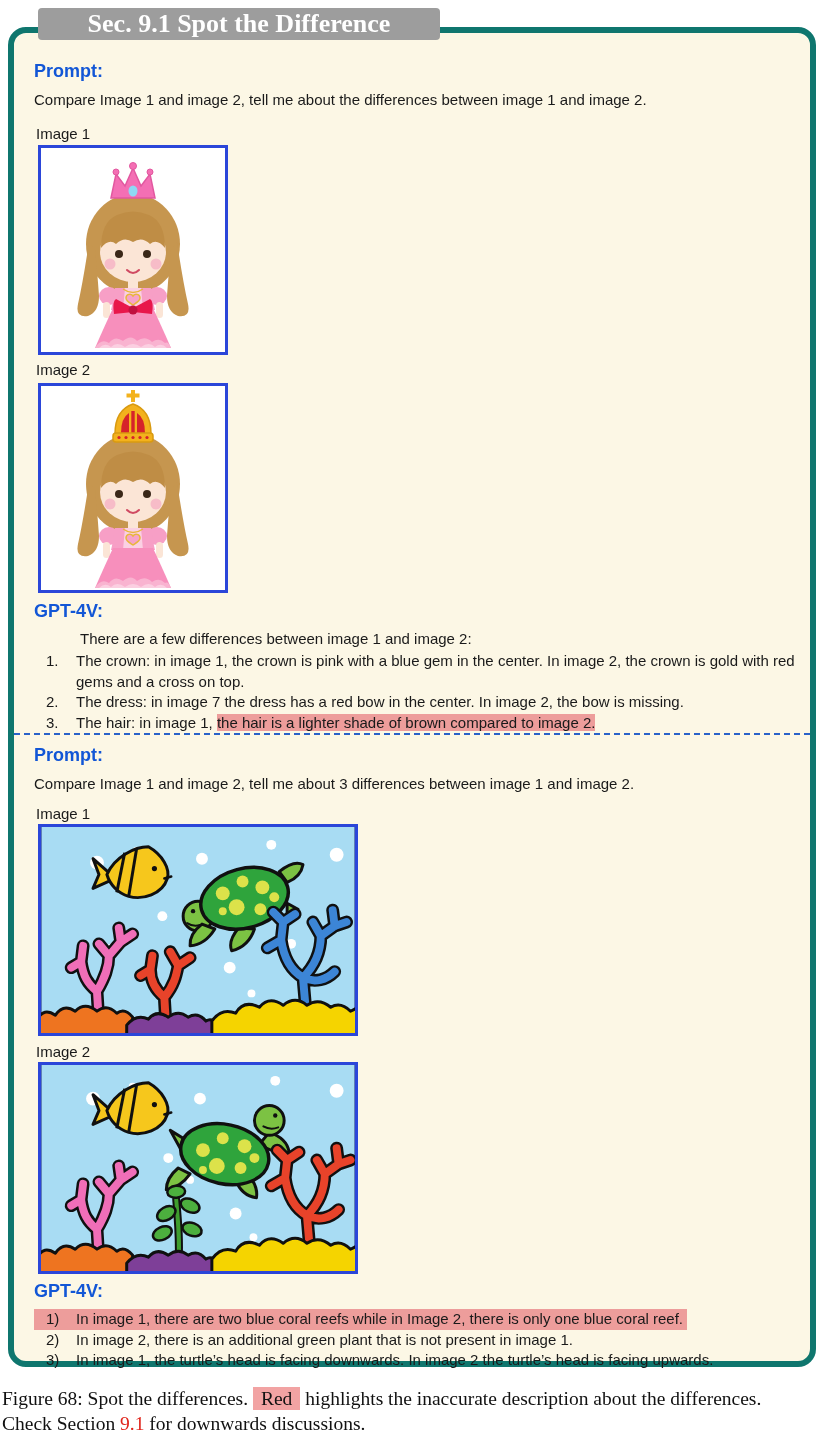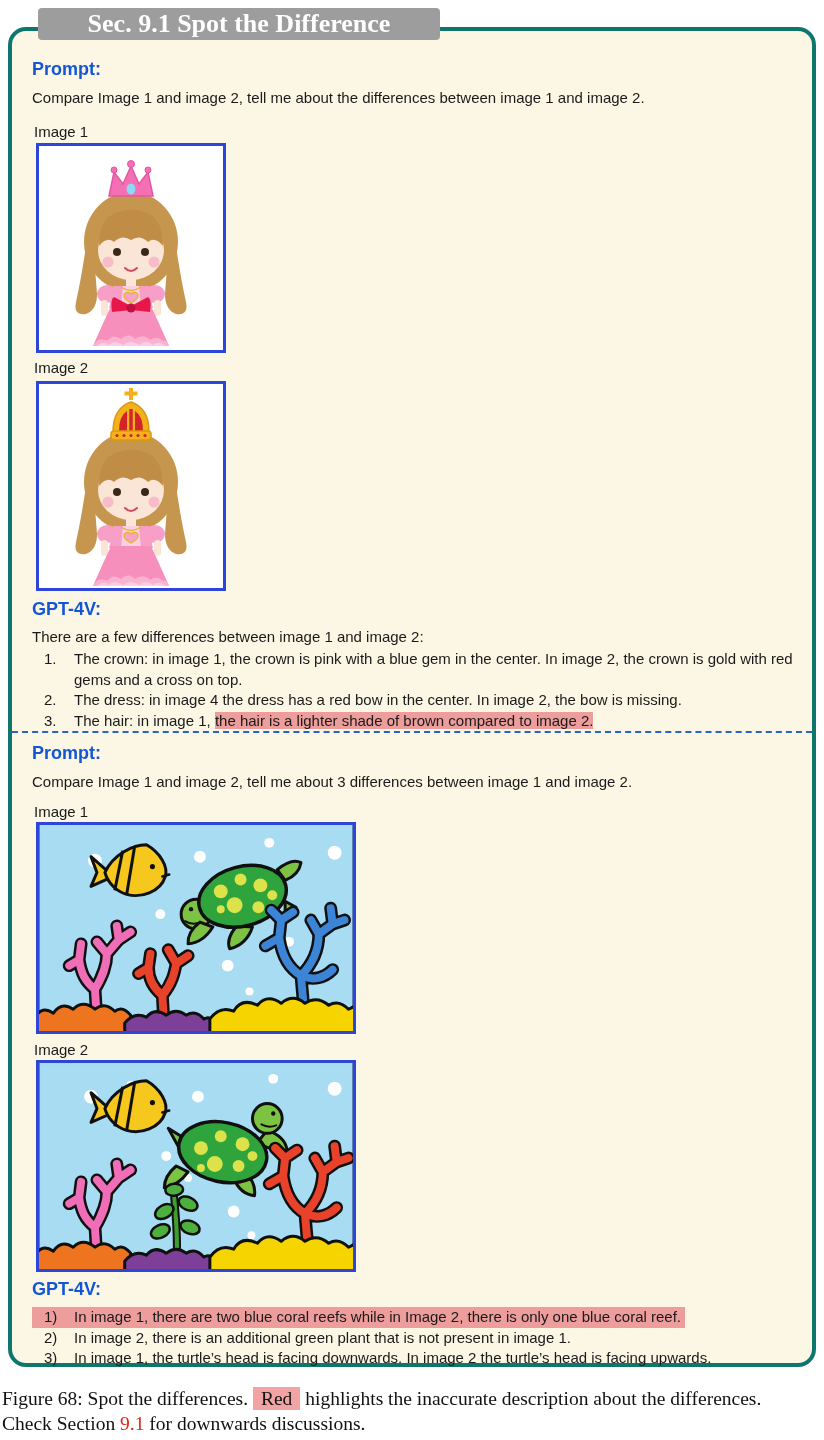--- a/index.html
+++ b/index.html
@@ -10,21 +10,21 @@
   
   .title-bar{
     position:absolute;left:38px;top:8px;width:402px;height:32px;
     background:#9d9d9d;border-radius:4px;z-index:3;
     display:flex;align-items:center;justify-content:center;
     font-family:"Liberation Serif",serif;font-weight:bold;font-size:26px;color:#ffffff;
   }
   
   .panel{
     position:absolute;left:8px;top:27px;width:808px;height:1340px;box-sizing:border-box;
-    background:#fcf7e5;border:4px solid #0f766e;border-radius:18px;z-index:1;
+    background:#fcf7e5;border:6px solid #0f766e;border-radius:18px;z-index:1;
   }
   .abs{position:absolute;}
   .plabel{font-size:18px;font-weight:bold;color:#1256d6;}
   .body-text{font-size:15px;line-height:20px;color:#1a1a1a;}
   .img-label{font-size:15px;color:#1a1a1a;}
   
   .pframe{
     box-sizing:border-box;width:190px;height:210px;background:#ffffff;
     border:3px solid #2b46d9;display:flex;align-items:center;justify-content:center;
   }
@@ -148,28 +148,28 @@
       <path d="M70,141 Q80,148 90,141" stroke="#e8b63c" stroke-width="1.5" fill="none"></path>
       <path d="M80,148 C78,145 73,146 73,150 C73,153 77,155 80,157 C83,155 87,153 87,150 C87,146 82,145 80,148 Z" fill="#f7a3c8" stroke="#e8b63c" stroke-width="1.5"></path>
       <path d="M60,160 Q48,186 42,200 L118,200 Q112,186 100,160 Z" fill="#f78fbc"></path>
       <path d="M42,200 Q48,190 56,195 Q62,187 70,193 Q78,186 84,193 Q92,187 99,194 Q106,189 112,195 Q115,193 118,200 Z" fill="#f9b3d0"></path>
       <path d="M46,200 Q52,194 58,199 Q64,193 72,199 Q80,193 88,199 Q96,193 102,199 Q108,194 114,200 Z" fill="#fbcfe1"></path>
     </svg>
   </div>
 
   <div class="abs plabel" style="left:20px;top:568px;">GPT-4V:</div>
   <div class="abs" style="left:20px;top:596px;width:778px;">
-    <div class="body-text" style="margin-bottom:2px;">There are a few differences between image 1 and image 2:</div>
+    <div class="body-text" style="margin-bottom:2px;margin-left:46px;">There are a few differences between image 1 and image 2:</div>
     <div class="orow">
       <span class="onum">1.</span>
       <span class="otext"><span>The crown: in image 1, the crown is pink with a blue gem in the center. In image 2, the crown is gold with red gems and a cross on top.</span></span>
     </div>
     <div class="orow">
       <span class="onum">2.</span>
-      <span class="otext"><span>The dress: in image 4 the dress has a red bow in the center. In image 2, the bow is missing.</span></span>
+      <span class="otext"><span>The dress: in image 7 the dress has a red bow in the center. In image 2, the bow is missing.</span></span>
     </div>
     <div class="orow">
       <span class="onum">3.</span>
       <span class="otext"><span>The hair: in image 1, </span><span class="hl">the hair is a lighter shade of brown compared to image 2.</span></span>
     </div>
   </div>
 
   <div class="divider"></div>
 
   <div class="abs plabel" style="left:20px;top:712px;">Prompt:</div>

